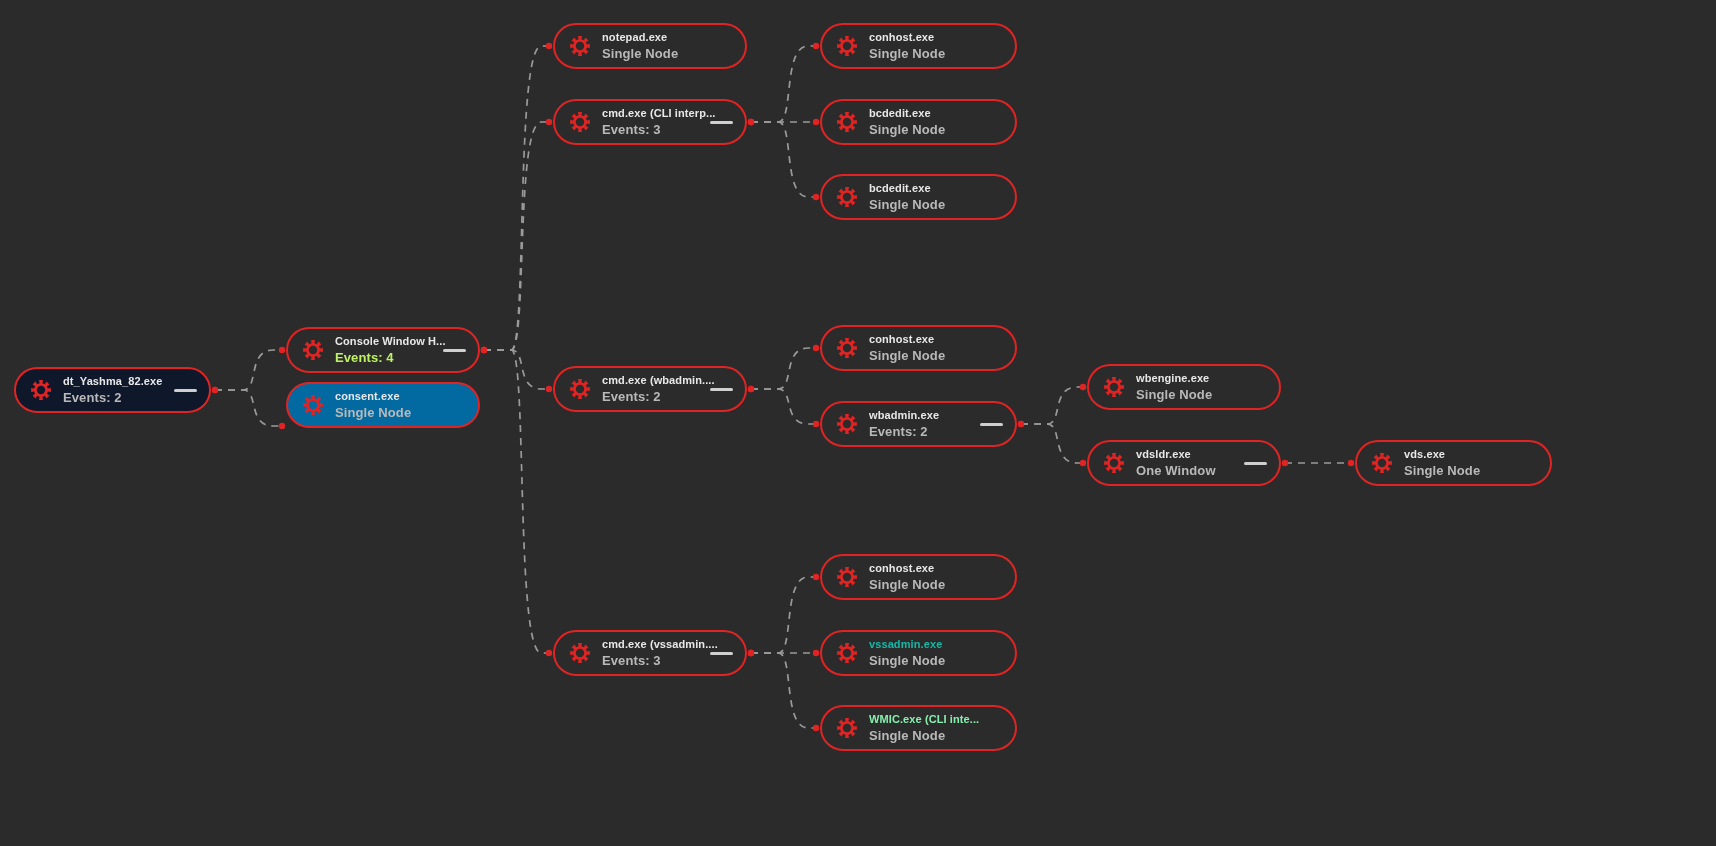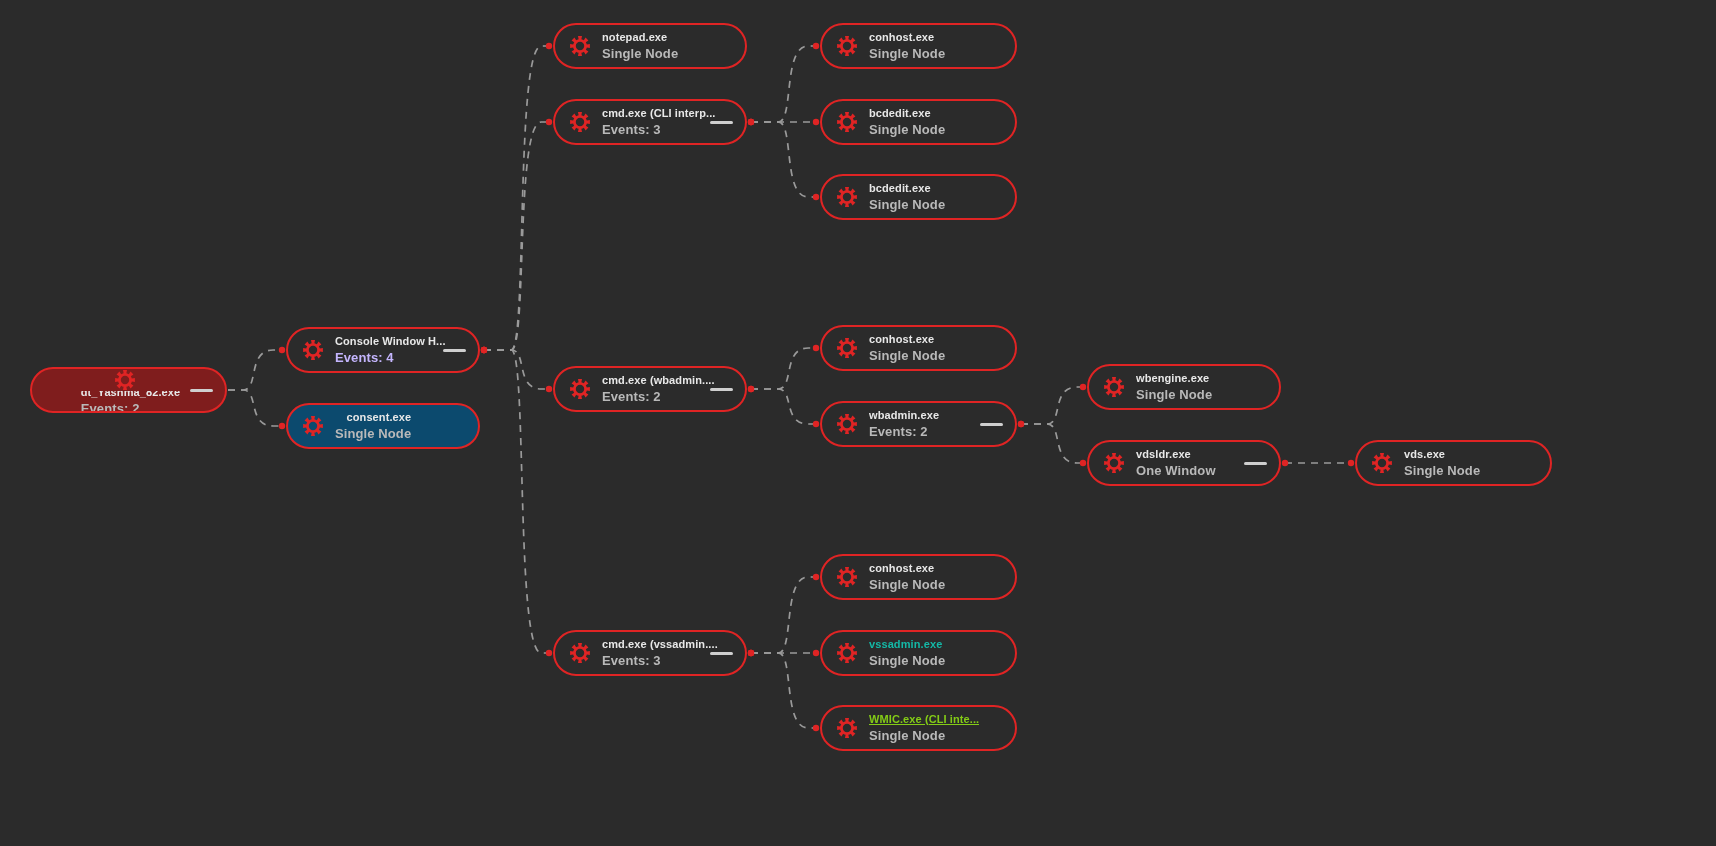--- a/index.html
+++ b/index.html
@@ -113,41 +113,41 @@
       <path d="M 751 653 L 778.3 653 C 794.3 653 782.3 577 808.3 577 L 816 577" fill="none" stroke="#9a9a9a" stroke-width="1.7" stroke-dasharray="7 6"></path>
       <circle cx="751" cy="653" r="3.2" fill="#e02424"></circle>
       <circle cx="816" cy="577" r="3.2" fill="#e02424"></circle>
       <path d="M 751 653 L 816 653" fill="none" stroke="#9a9a9a" stroke-width="1.7" stroke-dasharray="7 6"></path>
       <circle cx="751" cy="653" r="3.2" fill="#e02424"></circle>
       <circle cx="816" cy="653" r="3.2" fill="#e02424"></circle>
       <path d="M 751 653 L 778.3 653 C 794.3 653 782.3 728 808.3 728 L 816 728" fill="none" stroke="#9a9a9a" stroke-width="1.7" stroke-dasharray="7 6"></path>
       <circle cx="751" cy="653" r="3.2" fill="#e02424"></circle>
       <circle cx="816" cy="728" r="3.2" fill="#e02424"></circle>
     </svg>
-<div class="node" style="left: 30px; top: 367px; width: 197px; border-color: rgb(224, 36, 36); background: #7f1d1d; flex-direction: column;">
+<div class="node" style="left: 14px; top: 367px; width: 197px; border-color: rgb(224, 36, 36); background: #0f172a;">
       <svg viewBox="0 0 24 24" class="gear">
         <path d="M 22.78 9.81 L 22.78 14.19 L 19.45 13.51 A 7.6 7.6 0 0 1 18.33 16.20 L 21.17 18.08 L 21.17 18.08 L 18.08 21.17 L 16.20 18.33 A 7.6 7.6 0 0 1 13.51 19.45 L 14.19 22.78 L 14.19 22.78 L 9.81 22.78 L 10.49 19.45 A 7.6 7.6 0 0 1 7.80 18.33 L 5.92 21.17 L 5.92 21.17 L 2.83 18.08 L 5.67 16.20 A 7.6 7.6 0 0 1 4.55 13.51 L 1.22 14.19 L 1.22 14.19 L 1.22 9.81 L 4.55 10.49 A 7.6 7.6 0 0 1 5.67 7.80 L 2.83 5.92 L 2.83 5.92 L 5.92 2.83 L 7.80 5.67 A 7.6 7.6 0 0 1 10.49 4.55 L 9.81 1.22 L 9.81 1.22 L 14.19 1.22 L 13.51 4.55 A 7.6 7.6 0 0 1 16.20 5.67 L 18.08 2.83 L 18.08 2.83 L 21.17 5.92 L 18.33 7.80 A 7.6 7.6 0 0 1 19.45 10.49 L 22.78 9.81 Z M 16.6 12 A 4.6 4.6 0 1 0 7.4 12 A 4.6 4.6 0 1 0 16.6 12 Z" fill="#e02424" fill-rule="evenodd"></path>
       </svg>
       <div class="labels">
         <div class="title" style="color: rgb(232, 232, 232);">dt_Yashma_82.exe</div>
         <div class="sub" style="color: rgb(185, 185, 185);">Events: 2</div>
       </div>
       <div class="collapse" style="background: rgb(207, 207, 207);"></div>
     </div>
     <div class="node" style="left: 286px; top: 327px; width: 194px; border-color: rgb(224, 36, 36); background: rgb(43, 43, 43);">
       <svg viewBox="0 0 24 24" class="gear">
         <path d="M 22.78 9.81 L 22.78 14.19 L 19.45 13.51 A 7.6 7.6 0 0 1 18.33 16.20 L 21.17 18.08 L 21.17 18.08 L 18.08 21.17 L 16.20 18.33 A 7.6 7.6 0 0 1 13.51 19.45 L 14.19 22.78 L 14.19 22.78 L 9.81 22.78 L 10.49 19.45 A 7.6 7.6 0 0 1 7.80 18.33 L 5.92 21.17 L 5.92 21.17 L 2.83 18.08 L 5.67 16.20 A 7.6 7.6 0 0 1 4.55 13.51 L 1.22 14.19 L 1.22 14.19 L 1.22 9.81 L 4.55 10.49 A 7.6 7.6 0 0 1 5.67 7.80 L 2.83 5.92 L 2.83 5.92 L 5.92 2.83 L 7.80 5.67 A 7.6 7.6 0 0 1 10.49 4.55 L 9.81 1.22 L 9.81 1.22 L 14.19 1.22 L 13.51 4.55 A 7.6 7.6 0 0 1 16.20 5.67 L 18.08 2.83 L 18.08 2.83 L 21.17 5.92 L 18.33 7.80 A 7.6 7.6 0 0 1 19.45 10.49 L 22.78 9.81 Z M 16.6 12 A 4.6 4.6 0 1 0 7.4 12 A 4.6 4.6 0 1 0 16.6 12 Z" fill="#e02424" fill-rule="evenodd"></path>
       </svg>
       <div class="labels">
         <div class="title" style="color: rgb(232, 232, 232);">Console Window H...</div>
-        <div class="sub" style="color: #c4b5fd;">Events: 4</div>
-      </div>
-      <div class="collapse" style="background: rgb(207, 207, 207);"></div>
-    </div>
-    <div class="node" style="left: 286px; top: 403px; width: 194px; border-color: rgb(224, 36, 36); background: #0c4a6e; text-align: right;">
+        <div class="sub" style="color: #bef264;">Events: 4</div>
+      </div>
+      <div class="collapse" style="background: rgb(207, 207, 207);"></div>
+    </div>
+    <div class="node" style="left: 286px; top: 382px; width: 194px; border-color: rgb(224, 36, 36); background: #0369a1;">
       <svg viewBox="0 0 24 24" class="gear">
         <path d="M 22.78 9.81 L 22.78 14.19 L 19.45 13.51 A 7.6 7.6 0 0 1 18.33 16.20 L 21.17 18.08 L 21.17 18.08 L 18.08 21.17 L 16.20 18.33 A 7.6 7.6 0 0 1 13.51 19.45 L 14.19 22.78 L 14.19 22.78 L 9.81 22.78 L 10.49 19.45 A 7.6 7.6 0 0 1 7.80 18.33 L 5.92 21.17 L 5.92 21.17 L 2.83 18.08 L 5.67 16.20 A 7.6 7.6 0 0 1 4.55 13.51 L 1.22 14.19 L 1.22 14.19 L 1.22 9.81 L 4.55 10.49 A 7.6 7.6 0 0 1 5.67 7.80 L 2.83 5.92 L 2.83 5.92 L 5.92 2.83 L 7.80 5.67 A 7.6 7.6 0 0 1 10.49 4.55 L 9.81 1.22 L 9.81 1.22 L 14.19 1.22 L 13.51 4.55 A 7.6 7.6 0 0 1 16.20 5.67 L 18.08 2.83 L 18.08 2.83 L 21.17 5.92 L 18.33 7.80 A 7.6 7.6 0 0 1 19.45 10.49 L 22.78 9.81 Z M 16.6 12 A 4.6 4.6 0 1 0 7.4 12 A 4.6 4.6 0 1 0 16.6 12 Z" fill="#e02424" fill-rule="evenodd"></path>
       </svg>
       <div class="labels">
         <div class="title" style="color: rgb(232, 232, 232);">consent.exe</div>
         <div class="sub" style="color: rgb(185, 185, 185);">Single Node</div>
       </div>
     </div>
     <div class="node" style="left: 553px; top: 23px; width: 194px; border-color: rgb(224, 36, 36); background: rgb(43, 43, 43);">
       <svg viewBox="0 0 24 24" class="gear">
@@ -278,17 +278,17 @@
       <div class="labels">
         <div class="title" style="color: #14b8a6;">vssadmin.exe</div>
         <div class="sub" style="color: rgb(185, 185, 185);">Single Node</div>
       </div>
     </div>
     <div class="node" style="left: 820px; top: 705px; width: 197px; border-color: rgb(224, 36, 36); background: rgb(43, 43, 43);">
       <svg viewBox="0 0 24 24" class="gear">
         <path d="M 22.78 9.81 L 22.78 14.19 L 19.45 13.51 A 7.6 7.6 0 0 1 18.33 16.20 L 21.17 18.08 L 21.17 18.08 L 18.08 21.17 L 16.20 18.33 A 7.6 7.6 0 0 1 13.51 19.45 L 14.19 22.78 L 14.19 22.78 L 9.81 22.78 L 10.49 19.45 A 7.6 7.6 0 0 1 7.80 18.33 L 5.92 21.17 L 5.92 21.17 L 2.83 18.08 L 5.67 16.20 A 7.6 7.6 0 0 1 4.55 13.51 L 1.22 14.19 L 1.22 14.19 L 1.22 9.81 L 4.55 10.49 A 7.6 7.6 0 0 1 5.67 7.80 L 2.83 5.92 L 2.83 5.92 L 5.92 2.83 L 7.80 5.67 A 7.6 7.6 0 0 1 10.49 4.55 L 9.81 1.22 L 9.81 1.22 L 14.19 1.22 L 13.51 4.55 A 7.6 7.6 0 0 1 16.20 5.67 L 18.08 2.83 L 18.08 2.83 L 21.17 5.92 L 18.33 7.80 A 7.6 7.6 0 0 1 19.45 10.49 L 22.78 9.81 Z M 16.6 12 A 4.6 4.6 0 1 0 7.4 12 A 4.6 4.6 0 1 0 16.6 12 Z" fill="#e02424" fill-rule="evenodd"></path>
       </svg>
       <div class="labels">
-        <div class="title" style="color: #84cc16; text-decoration: underline;">WMIC.exe (CLI inte...</div>
+        <div class="title" style="color: #86efac;">WMIC.exe (CLI inte...</div>
         <div class="sub" style="color: rgb(185, 185, 185);">Single Node</div>
       </div>
     </div>
   </div>
 
 </body></html>

